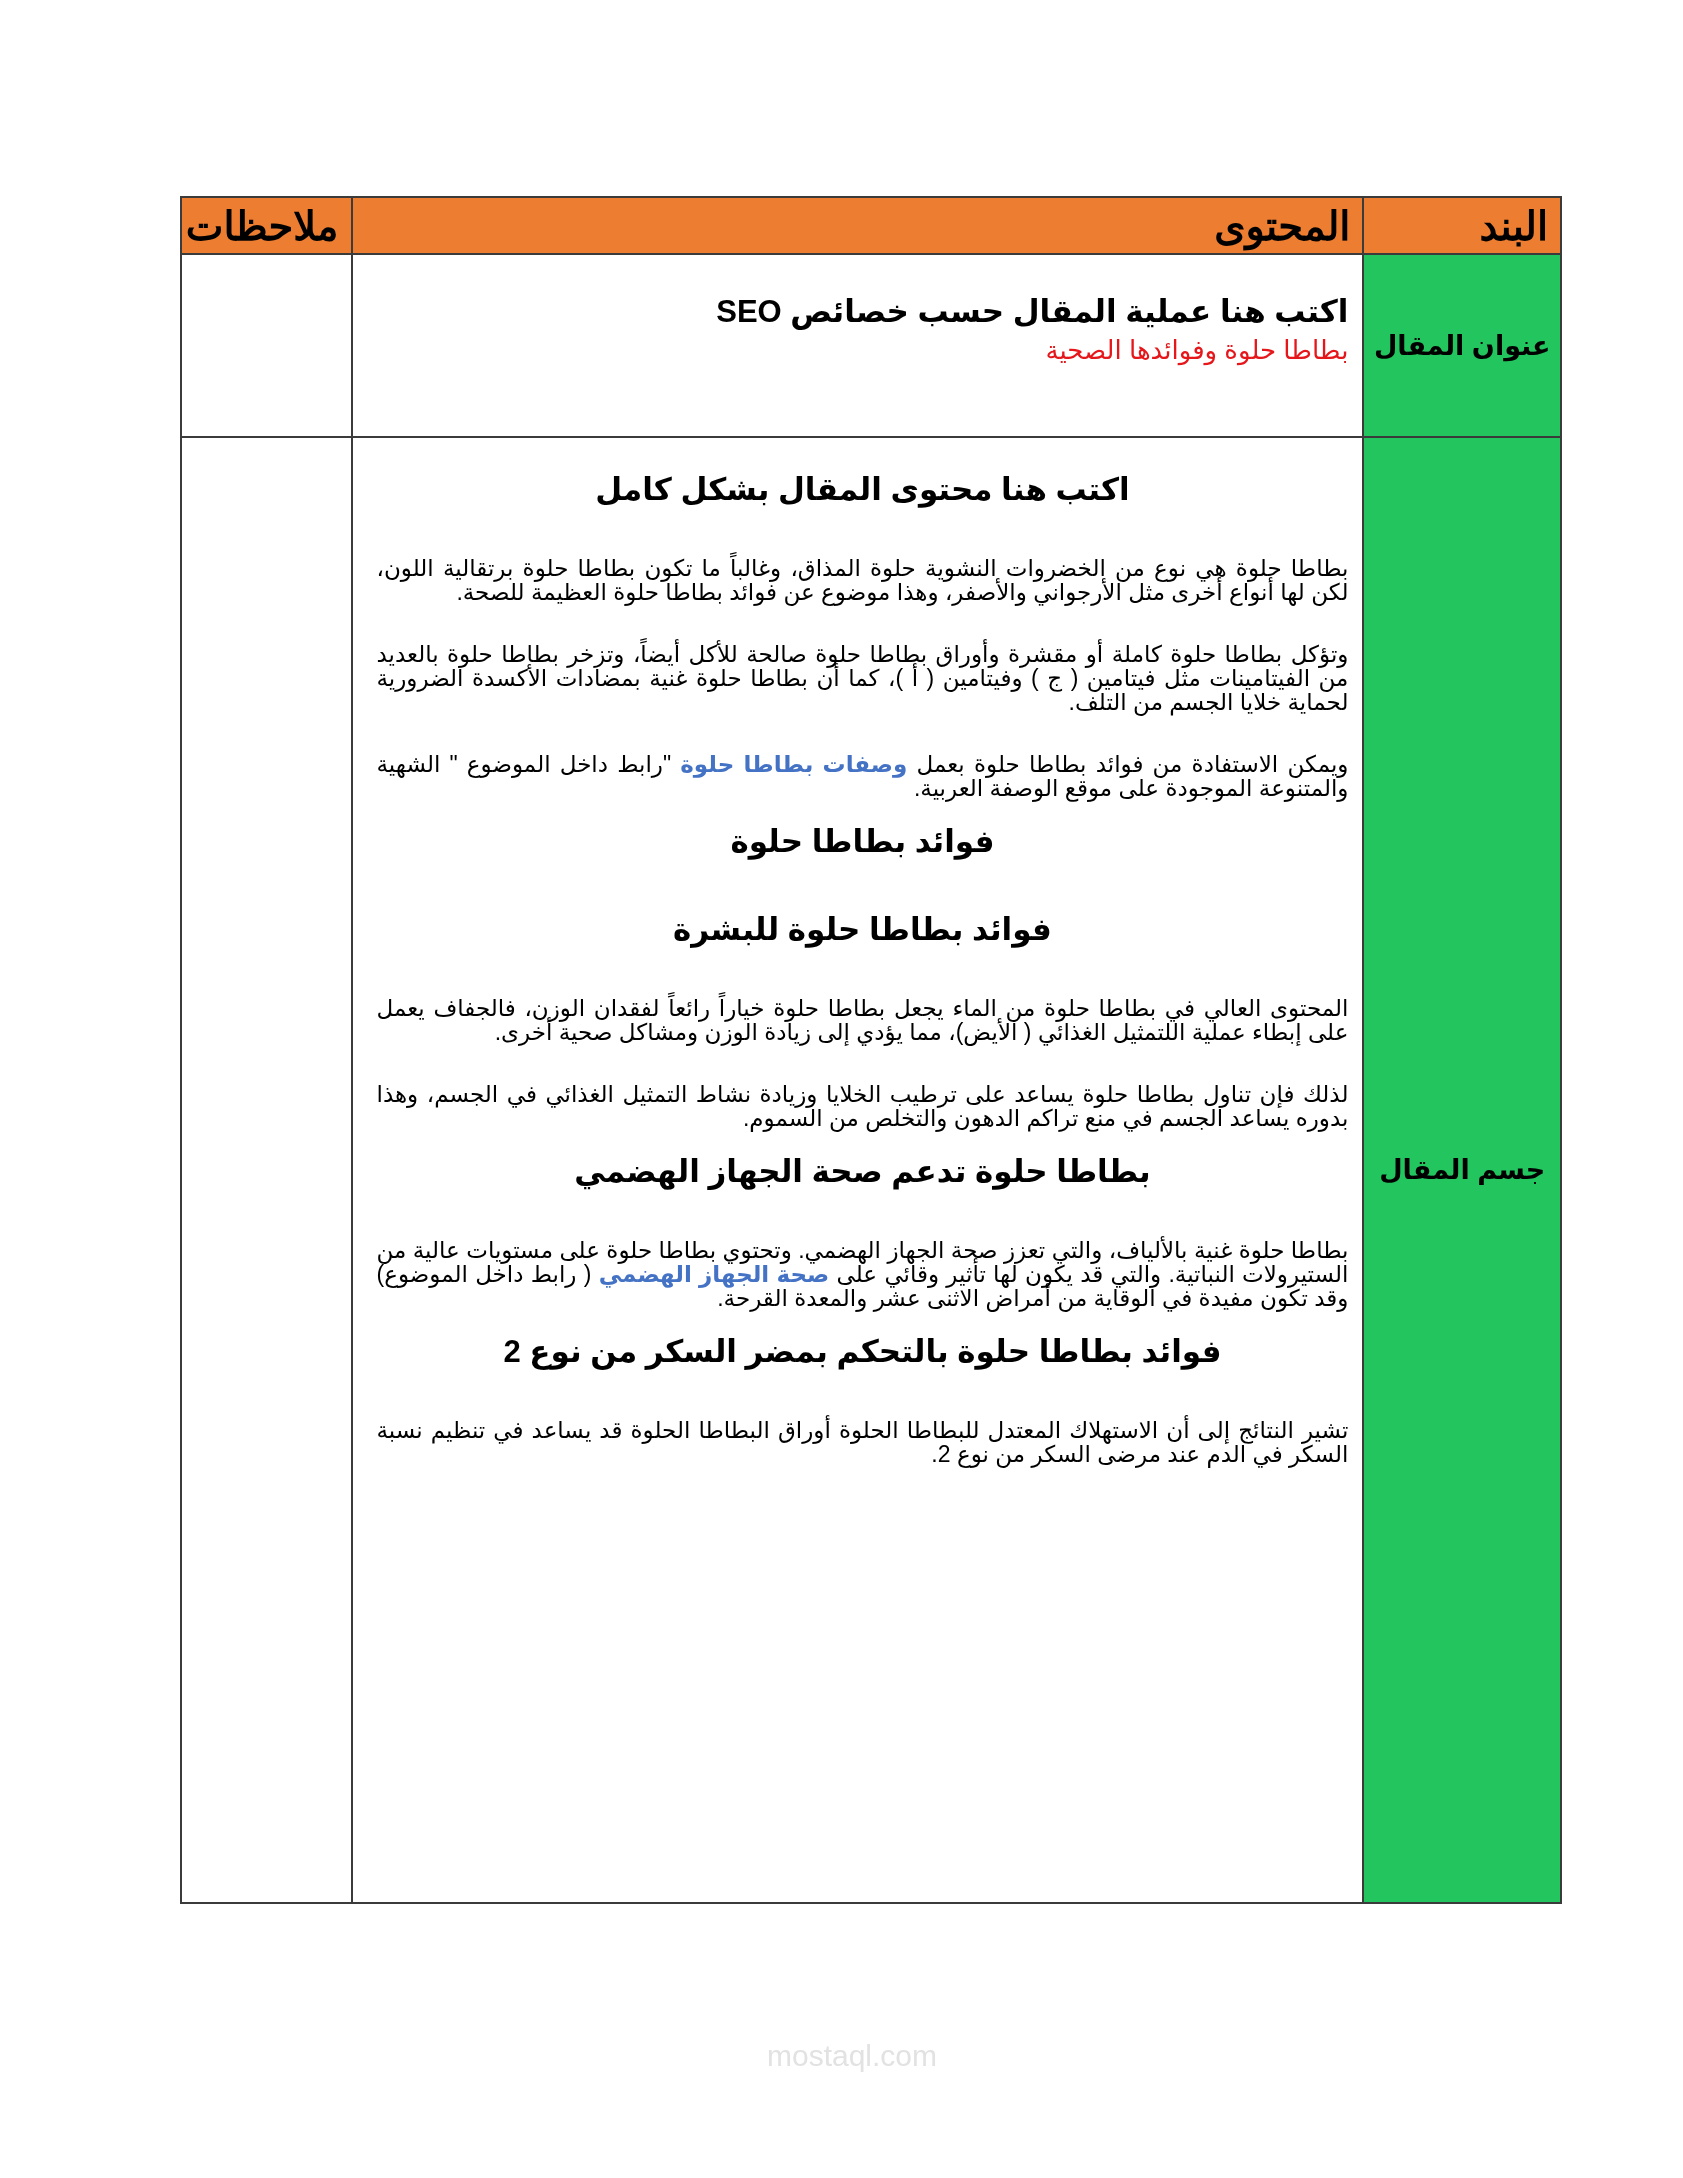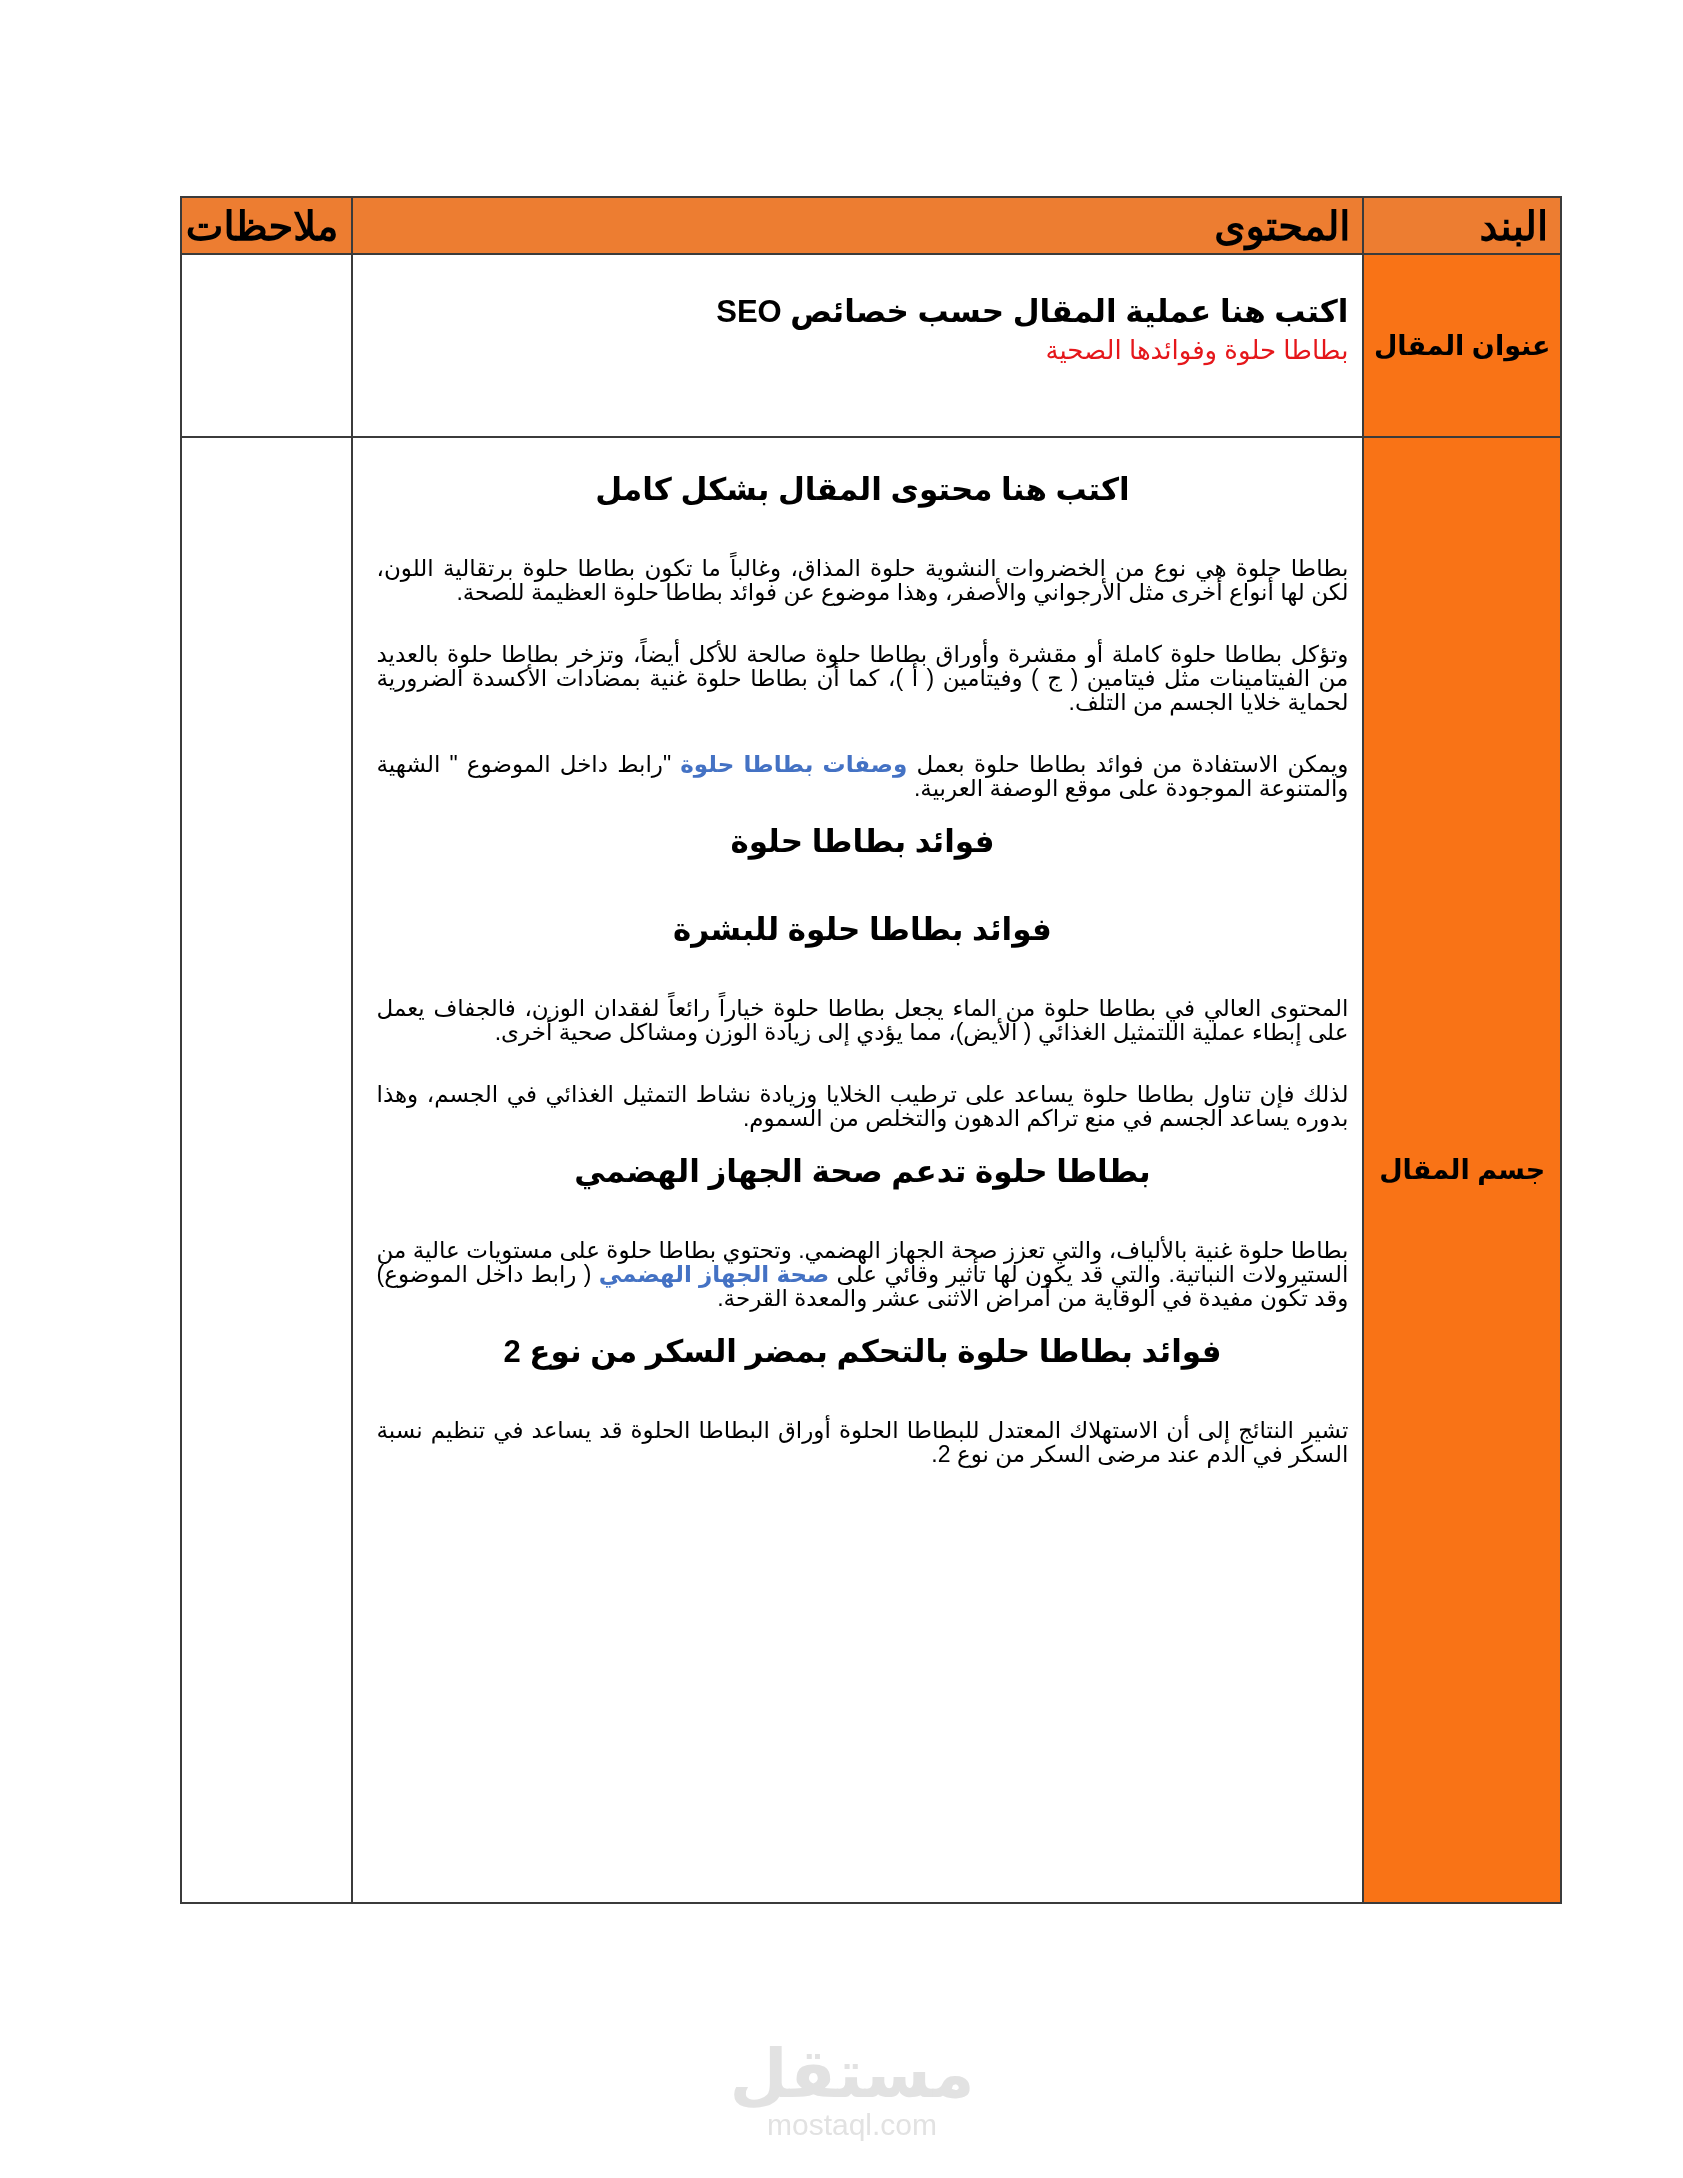--- a/index.html
+++ b/index.html
@@ -16,21 +16,21 @@
   }
   .col-item { width:197px; }
   .col-content { width:1009px; }
   .col-notes { width:170px; }
   .hdr th {
     background:#ed7d31; height:55px; text-align:right; vertical-align:middle;
     font-family:"DejaVu Serif", serif; font-weight:bold; font-size:40px;
     padding:0 12px; line-height:55px;
   }
   .item-cell {
-    background:#f97316; text-align:center; vertical-align:middle !important;
+    background:#22c55e; text-align:center; vertical-align:middle !important;
     font-size:27px; font-weight:bold;
   }
   .row-title td { height:181px; }
   .row-body td { height:1464px; }
   .content-title { padding:36px 14px 0 12px; }
   .title-prompt { font-size:31px; font-weight:bold; line-height:42px; text-align:right; }
   .title-value { font-size:26px; color:#e5171b; line-height:34px; text-align:right; }
   .content-body { padding:30px 14px 20px 24px; }
   h2.sec {
     font-size:31px; font-weight:bold; margin:0; line-height:44px; text-align:center;
@@ -104,16 +104,15 @@
         <div class="gap-h-p"></div>
         <p class="par">تشير النتائج إلى أن الاستهلاك المعتدل للبطاطا الحلوة أوراق البطاطا الحلوة قد يساعد في تنظيم نسبة السكر في الدم عند مرضى السكر من نوع 2.</p>
       </div>
     </td>
     <td></td>
   </tr>
 </tbody>
   </table>
 
 <div class="watermark">
-  <div class="wm-ar">مستقل</div>
   <div class="wm-en">mostaql.com</div>
 </div>
 
 
 </body></html>

